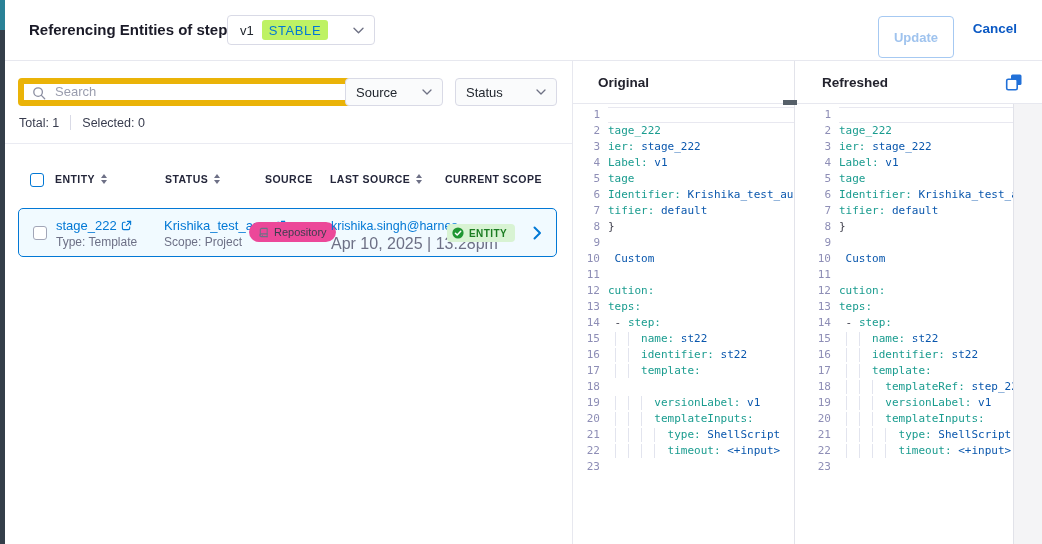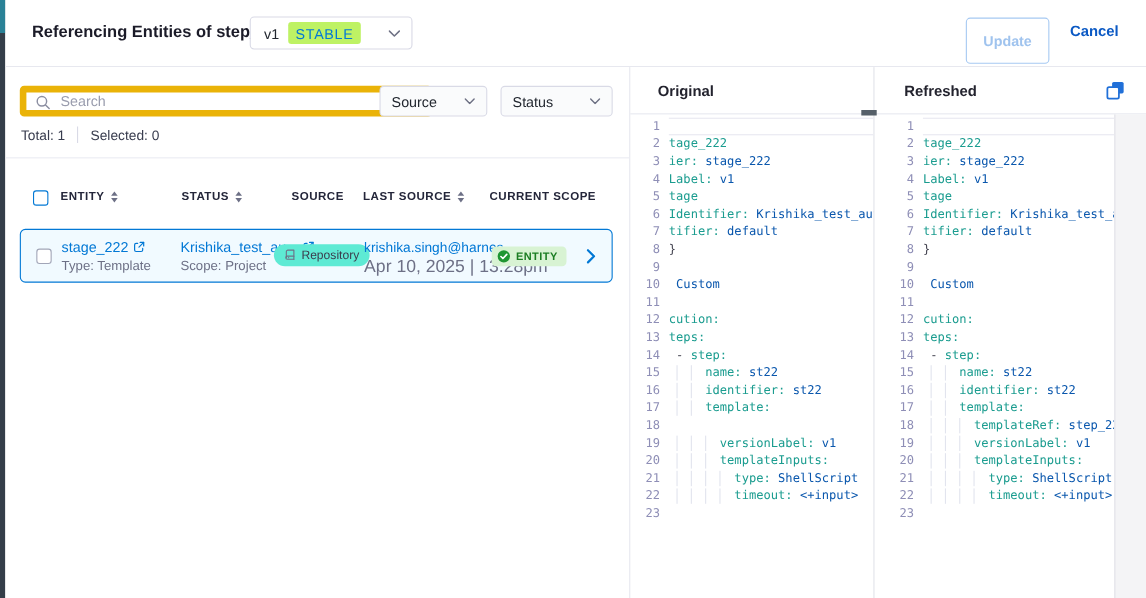--- a/index.html
+++ b/index.html
@@ -59,22 +59,22 @@
 
   
   .rowcard{position:absolute;left:13px;top:147px;width:539px;height:49px;box-sizing:border-box;
     border:1px solid #0278d5;border-radius:5px;background:#f1faff;cursor:pointer;}
   .rowcard .cbx{position:absolute;left:14px;top:17px;}
   .cell{position:absolute;top:7px;line-height:17px;}
   .cell .lnk{color:#0278d5;font-size:13px;text-decoration:none;display:inline-flex;align-items:center;gap:4px;}
   .cell .sub{color:#6d7086;font-size:12px;}
   .c-entity{left:37px;}
   .c-scope{left:145px;}
-  .badge-repo{position:absolute;left:230px;top:13px;display:inline-flex;gap:5px;
-    background:#5eead4;border-radius:10px;padding:4px 9px;font-size:11px;color:#3c3d4e;}
+  .badge-repo{position:absolute;left:230px;top:13px;display:inline-flex;align-items:center;gap:5px;
+    background:#ec4899;border-radius:10px;padding:4px 9px;font-size:11px;color:#3c3d4e;}
   .c-upd{left:312px;}
   .c-upd .lnk{font-size:12.5px;}
   .c-upd .sub{font-size:16px;}
   .badge-synced{position:absolute;left:428px;top:15px;display:inline-flex;align-items:center;gap:5px;
     background:#d8f3d3;border-radius:4px;padding:3px 8px 3px 5px;font-size:10px;font-weight:700;
     letter-spacing:.4px;color:#1b7d22;}
   .row-chev{position:absolute;left:514px;top:17px;display:flex;}
 
   
   .diff{position:absolute;left:567px;top:61px;right:0;bottom:0;border-left:1px solid #e7e8ef;background:#fff;}

